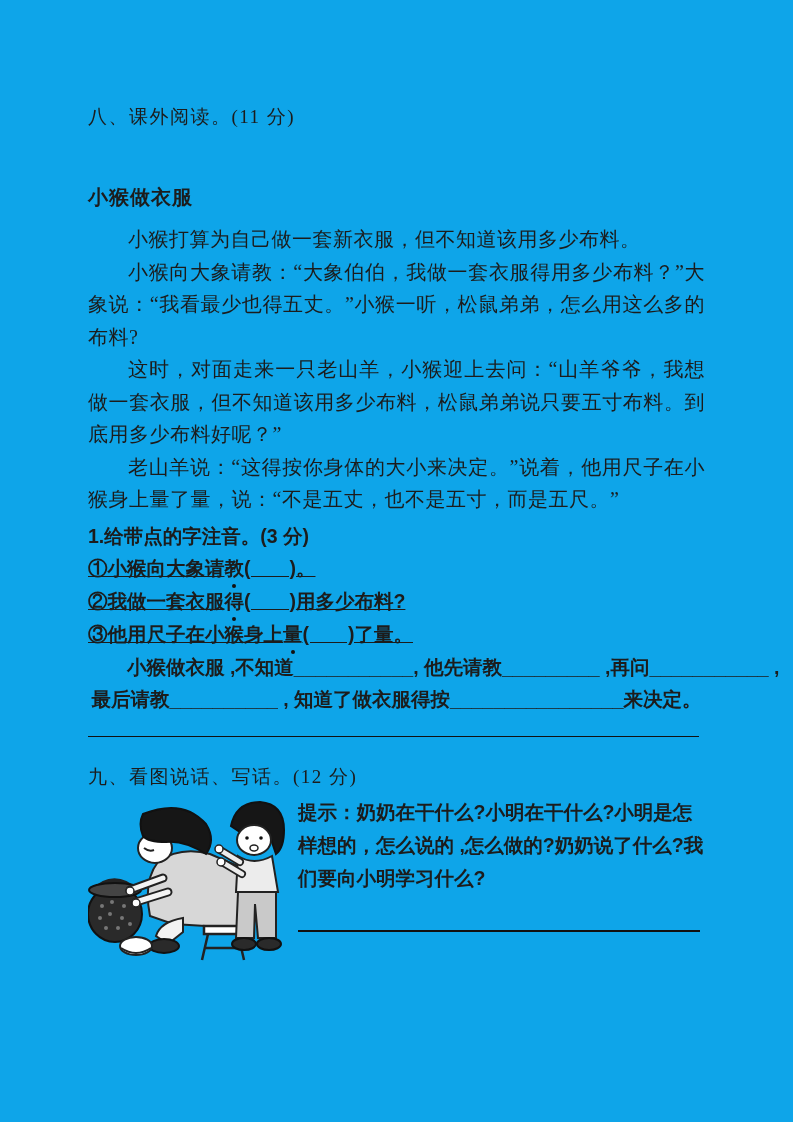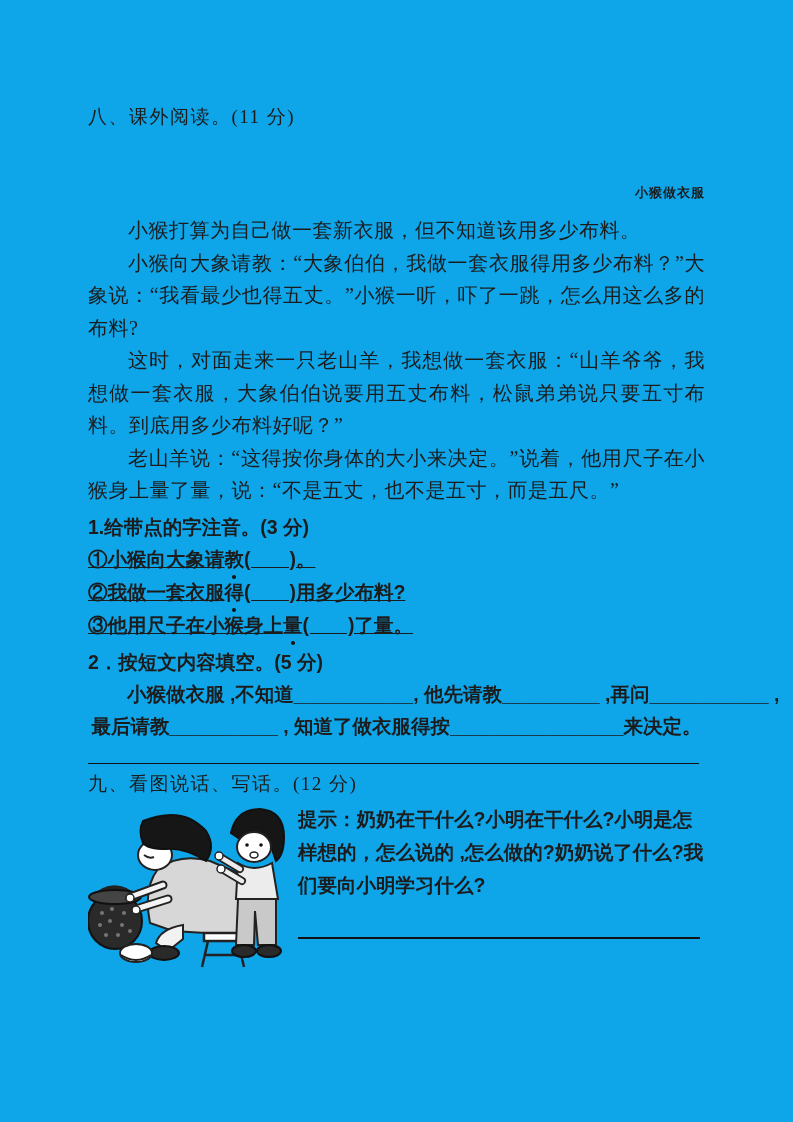--- a/index.html
+++ b/index.html
@@ -1,72 +1,71 @@
 <!DOCTYPE html>
 <html><head>
 <meta charset="utf-8">
 <style>
   html,body{margin:0;padding:0;background:#9a9a9a;}
   .page{width:793px;height:1122px;background:#0ea5e9;position:relative;overflow:hidden;
         color:#1c1c1c;font-family:"Liberation Serif",serif;}
   .content{padding:104px 88px 0 88px;}
   .sec-heading{font-size:19px;letter-spacing:1.5px;}
-  .story-title{margin-top:54px;text-align:right;font-family:"Liberation Sans",sans-serif;
-        font-weight:bold;font-size:13px;letter-spacing:1px;}
+  .story-title{margin-top:54px;text-align:left;font-family:"Liberation Sans",sans-serif;
+        font-weight:bold;font-size:20px;letter-spacing:1px;}
   .story{margin-top:12px;}
   .story p{margin:0;text-indent:2em;font-size:20px;line-height:32.5px;text-align:justify;
         letter-spacing:0.5px;}
   .sans{font-family:"Liberation Sans",sans-serif;font-weight:bold;}
   .q-label{font-size:19.5px;line-height:32px;margin-top:4px;}
   .q1-item{font-size:19.5px;line-height:33px;text-decoration:underline;}
   .dot-under{position:relative;display:inline-block;}
   .dot-under::after{content:"";position:absolute;left:50%;bottom:-3px;width:4px;height:4px;
         background:#111;border-radius:50%;transform:translateX(-50%);}
   .q2-line{font-size:19.5px;line-height:32.5px;white-space:nowrap;text-align:center;}
   .indent2{text-indent:2em;}
   .divider{border:none;border-top:1.8px solid #111;width:611px;margin:20px 0 0 0;}
-  .sec9-heading{margin-top:7px;font-size:19px;letter-spacing:1.5px;}
+  .sec9-heading{margin-top:27px;font-size:19px;letter-spacing:1.5px;}
   .sec9-body{display:flex;margin-top:6px;}
   .illus{flex:0 0 214px;width:214px;}
   .sec9-right{width:492px;margin-left:-4px;}
   .instruction{font-size:19.5px;line-height:33px;text-indent:1.6em;}
   .hint{font-size:19.5px;line-height:33px;}
   .write-lines{margin-top:3px;width:402px;}
   .write-line{height:32px;border-bottom:2px solid #111;}
 </style>
 </head>
 <body>
 
 <div class="page">
   <div class="content">
 
     <div class="sec-heading">八、课外阅读。(11 分)</div>
 
     <div class="story-title">小猴做衣服</div>
 
     <div class="story">
       <p>小猴打算为自己做一套新衣服，但不知道该用多少布料。</p>
-      <p>小猴向大象请教：“大象伯伯，我做一套衣服得用多少布料？”大象说：“我看最少也得五丈。”小猴一听，吓了一跳，怎么用这么多的布料?</p>
-      <p>这时，对面走来一只老山羊，我想做一套衣服：“山羊爷爷，我想做一套衣服，大象伯伯说要用五丈布料，松鼠弟弟说只要五寸布料。到底用多少布料好呢？”</p>
+      <p>小猴向大象请教：“大象伯伯，我做一套衣服得用多少布料？”大象说：“我看最少也得五丈。”小猴一听，松鼠弟弟，怎么用这么多的布料?</p>
+      <p>这时，对面走来一只老山羊，小猴迎上去问：“山羊爷爷，我想做一套衣服，但不知道该用多少布料，松鼠弟弟说只要五寸布料。到底用多少布料好呢？”</p>
       <p>老山羊说：“这得按你身体的大小来决定。”说着，他用尺子在小猴身上量了量，说：“不是五丈，也不是五寸，而是五尺。”</p>
     </div>
 
     <div class="q-label sans">1.给带点的字注音。(3 分)</div>
 
     <div class="q1-item sans">
       <span>①小猴向大象请</span><span class="dot-under">教</span><span>(　　)。</span>
     </div>
     <div class="q1-item sans">
       <span>②我做一套衣服</span><span class="dot-under">得</span><span>(　　)用多少布料?</span>
     </div>
     <div class="q1-item sans">
       <span>③他用尺子在小猴身上</span><span class="dot-under">量</span><span>(　　)了量。</span>
     </div>
 
-    <div class="q-label sans">2．按短文内容填空。(5 分)</div>
     <div class="q2-line sans indent2">小猴做衣服 ,不知道___________, 他先请教_________ ,再问___________ ,</div>
     <div class="q2-line sans">最后请教__________ , 知道了做衣服得按________________来决定。</div>
 
 
     <hr class="divider">
 
     <div class="sec9-heading">九、看图说话、写话。(12 分)</div>
 
     <div class="sec9-body">
 

